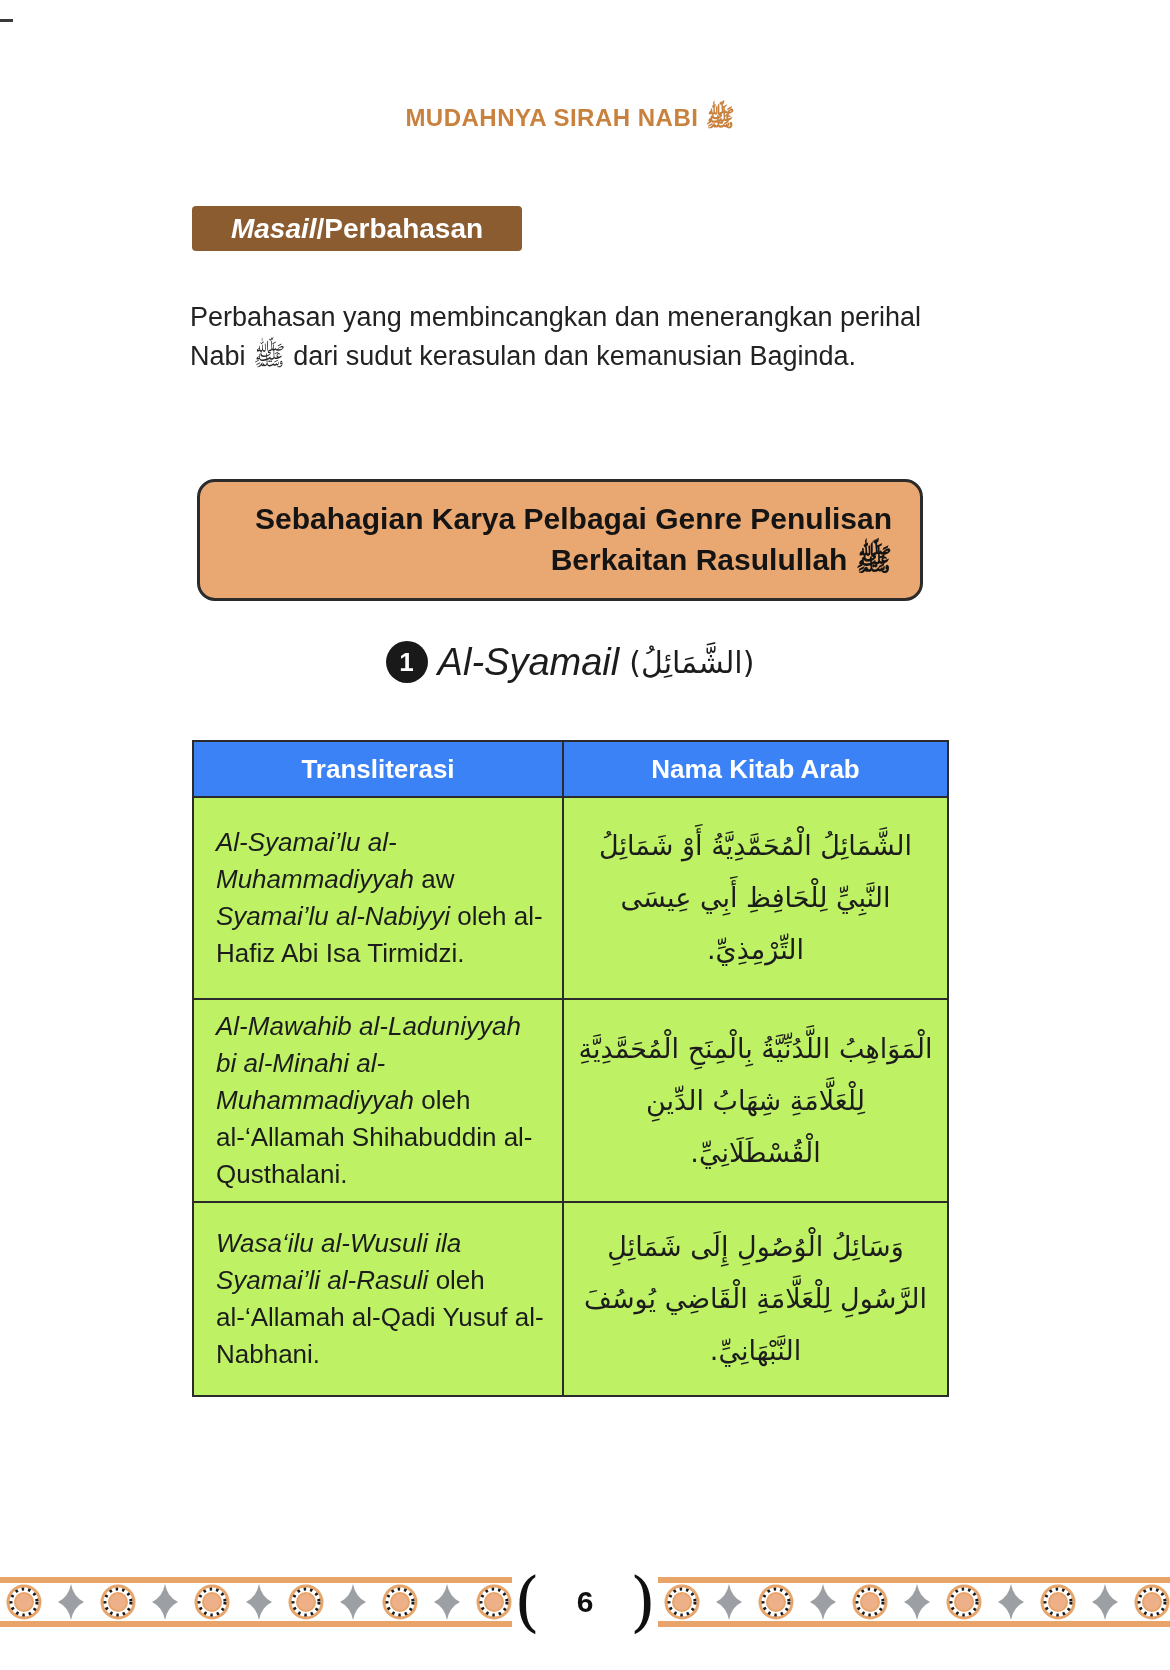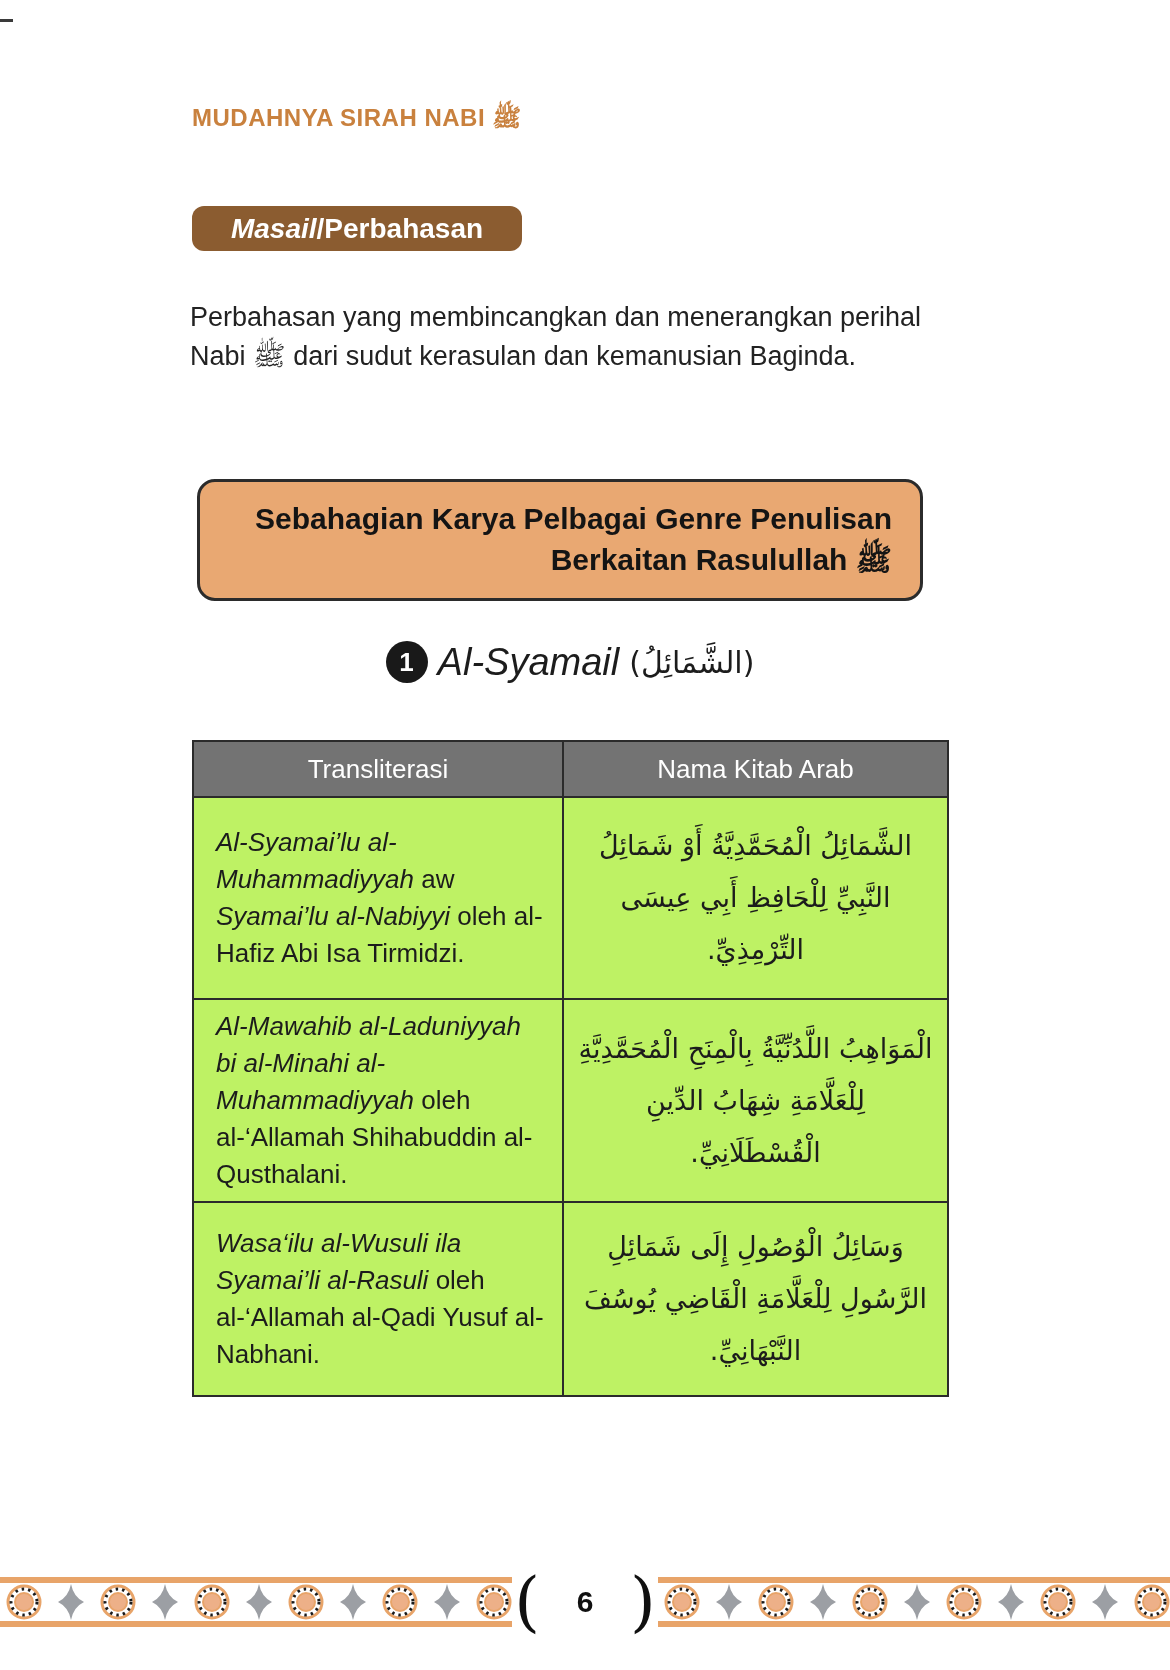--- a/index.html
+++ b/index.html
@@ -10,29 +10,30 @@
     font-family:"Liberation Sans",sans-serif;
     color:#1c1c1c;
     overflow:hidden;
   }
   
   .corner-mark{position:absolute;left:0;top:19px;width:13px;height:3px;background:#3a3a3a;}
 
   
   .running-head{
     position:absolute;left:192px;top:103px;width:756px;
+    text-align:center;
     color:#c9813e;
     font-weight:bold;
     font-size:24px;letter-spacing:.5px;
   }
 
   
   .topic-badge{
     position:absolute;left:192px;top:206px;width:330px;height:45px;
-    background:#8b5c30;border-radius:12px;
+    background:#8b5c30;border-radius:4px;
     color:#ffffff;font-weight:bold;font-size:28px;
     display:flex;align-items:center;justify-content:center;
   }
   .topic-badge .it{font-style:italic;}
 
   
   .intro{
     position:absolute;left:190px;top:271px;width:775px;
     font-size:27px;line-height:39px;color:#222;
   }
@@ -63,22 +64,22 @@
   .list-heading .label{font-weight:normal;font-style:italic;font-size:38px;}
   .list-heading .arabic-title{font-family:"DejaVu Sans",sans-serif;font-size:30px;}
 
   
   table.kitab{
     position:absolute;left:192px;top:740px;width:757px;
     border-collapse:collapse;
   }
   table.kitab th, table.kitab td{border:2px solid #2b2b2b;}
   table.kitab th{
-    background:#737373;color:#ffffff;
-    font-weight:normal;font-size:26px;
+    background:#3b82f6;color:#ffffff;
+    font-weight:bold;font-size:26px;
     height:52px;text-align:center;
   }
   table.kitab th.col-translit{width:366px;}
   table.kitab td{background:#bef264;vertical-align:middle;}
   td.translit-cell{
     font-size:26px;line-height:37px;
     padding:8px 14px 8px 22px;
   }
   td.translit-cell .it{font-style:italic;}
   td.arabic-cell{

